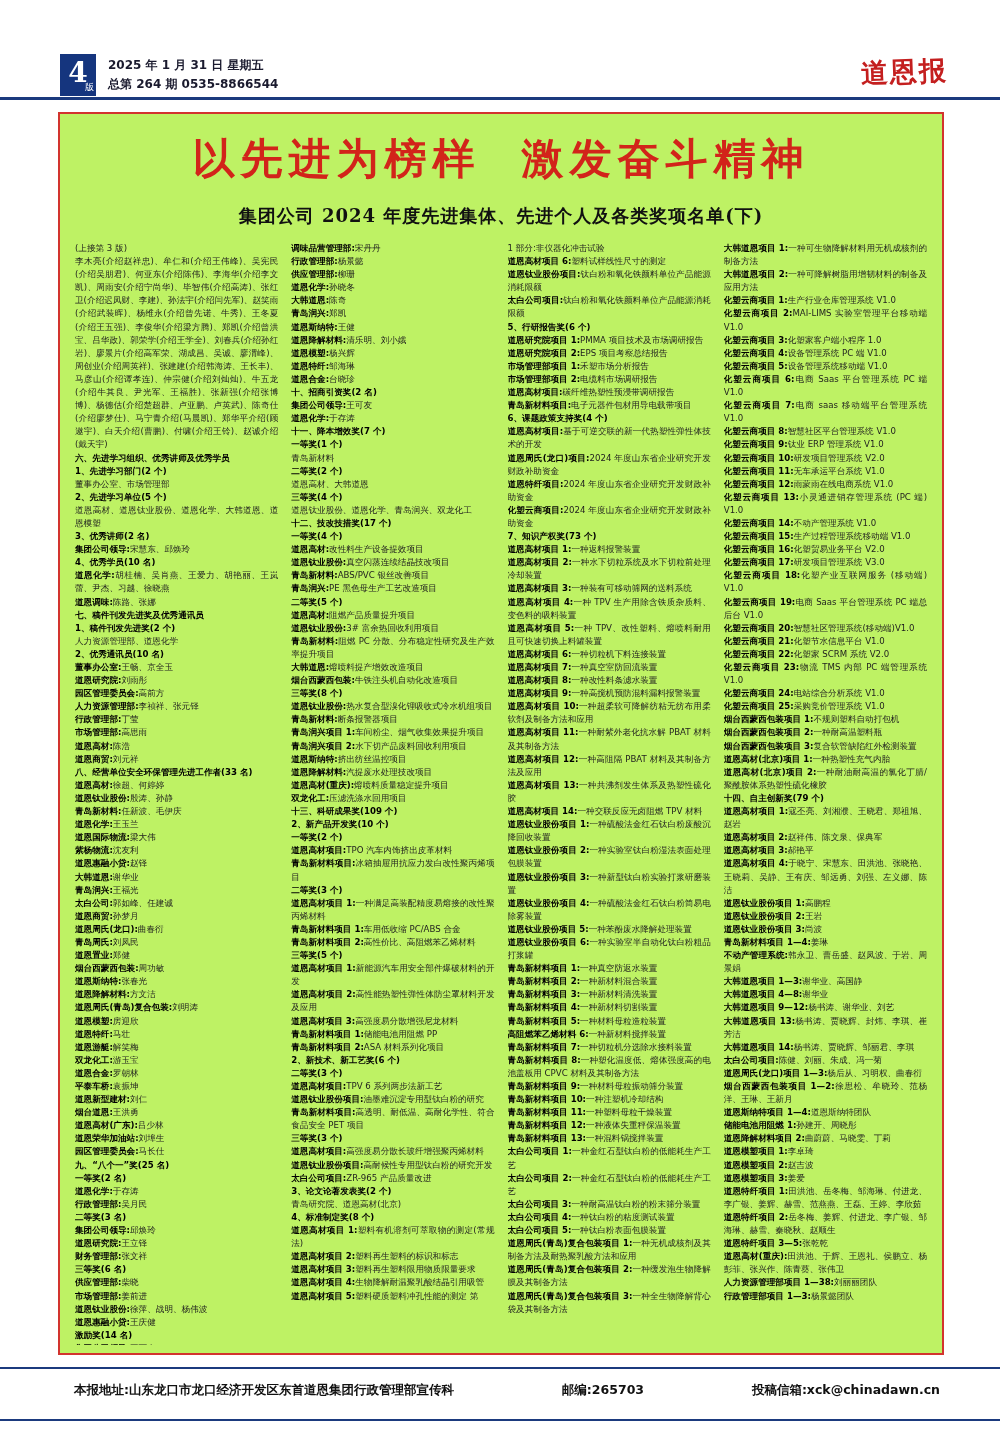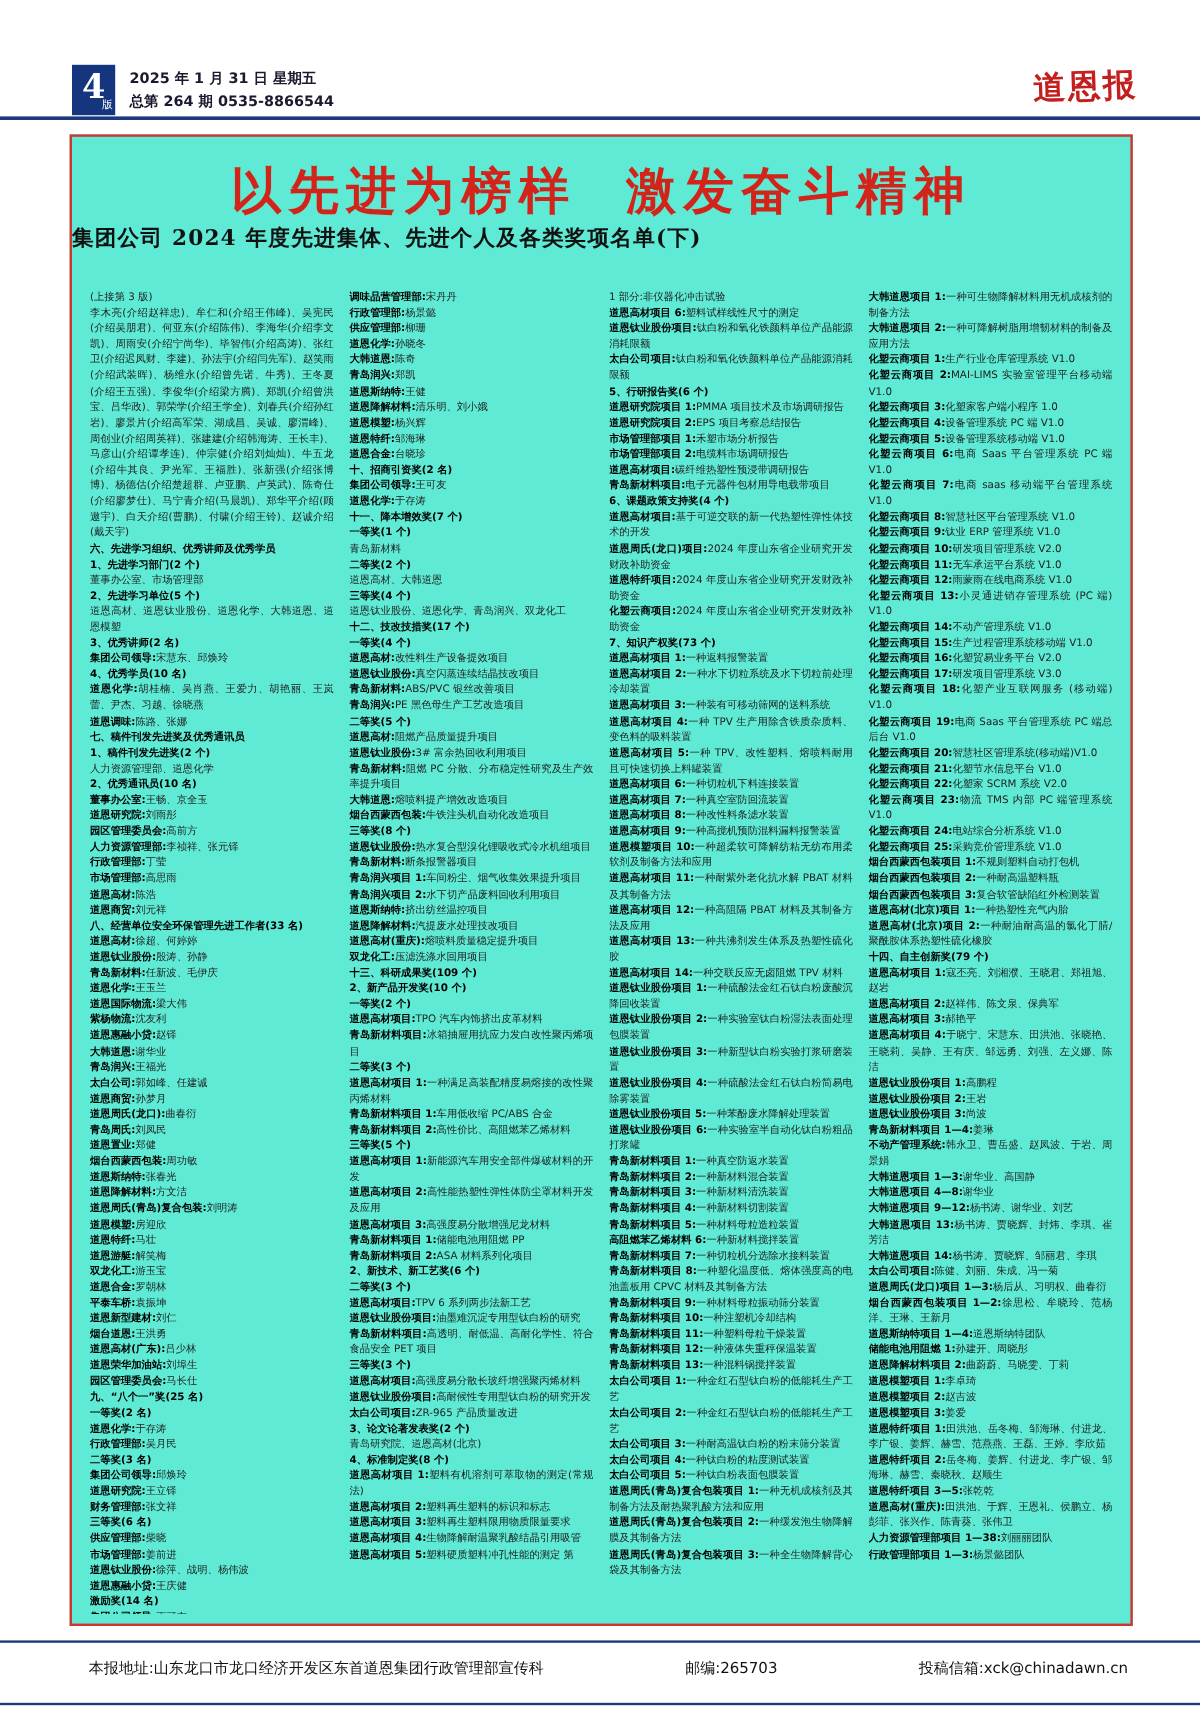--- a/index.html
+++ b/index.html
@@ -24,43 +24,43 @@
   }
   .masthead{
     position:absolute;right:0;top:0;font-size:27px;font-weight:bold;color:#c41f1f;
     transform:rotate(-2deg);letter-spacing:2px;
     font-family:"DejaVu Serif","Liberation Serif",serif;
   }
   .rule-top{position:absolute;top:97px;left:0;width:1000px;height:3px;background:#1b3a7e;}
   
   .redbox{
     position:absolute;top:112px;left:58px;width:886px;height:1243px;
-    border:2px solid #d2342e;background:#5eead4;box-sizing:border-box;
+    border:2px solid #d2342e;background:#bef264;box-sizing:border-box;
   }
   .main-title{
     margin-top:22px;text-align:center;color:#d2241a;font-size:42px;font-weight:bold;
     letter-spacing:6px;line-height:1.1;white-space:pre;
   }
   .sub-title{
-    margin-top:4px;color:#111;font-size:18px;font-weight:bold;
+    margin-top:22px;text-align:center;color:#111;font-size:18px;font-weight:bold;
     font-family:"DejaVu Serif","Liberation Serif",serif;letter-spacing:1px;
   }
   .cols{
     position:absolute;top:128px;left:15px;right:15px;bottom:8px;
     display:flex;gap:13px;
   }
   .col{flex:1 1 0;overflow:hidden;font-size:8.6px;line-height:13.1px;text-align:justify;color:#1d1d1d;}
   .col .ln{text-align:justify;}
   .col b{color:#000;}
   
   .rule-f1{position:absolute;top:1367px;left:0;width:1000px;height:2px;background:#1b3a7e;}
   .rule-f2{position:absolute;top:1419px;left:0;width:1000px;height:2px;background:#1b3a7e;}
   .footer{
     position:absolute;top:1382px;left:74px;right:60px;display:flex;
-    justify-content:space-between;font-size:12.5px;font-weight:normal;color:#111;white-space:nowrap;
+    justify-content:space-between;font-size:12.5px;font-weight:bold;color:#111;white-space:nowrap;
   }
 </style>
 </head>
 <body>
 
 <div class="header">
   <div class="badge">
     <span class="num">4</span>
     <span class="ban">版</span>
   </div>
@@ -243,21 +243,21 @@
         <div class="ln"><b>7、知识产权奖(73 个)</b></div>
         <div class="ln"><b>道恩高材项目 1:</b>一种返料报警装置</div>
         <div class="ln"><b>道恩高材项目 2:</b>一种水下切粒系统及水下切粒前处理冷却装置</div>
         <div class="ln"><b>道恩高材项目 3:</b>一种装有可移动筛网的送料系统</div>
         <div class="ln"><b>道恩高材项目 4:</b>一种 TPV 生产用除含铁质杂质料、变色料的吸料装置</div>
         <div class="ln"><b>道恩高材项目 5:</b>一种 TPV、改性塑料、熔喷料耐用且可快速切换上料罐装置</div>
         <div class="ln"><b>道恩高材项目 6:</b>一种切粒机下料连接装置</div>
         <div class="ln"><b>道恩高材项目 7:</b>一种真空室防回流装置</div>
         <div class="ln"><b>道恩高材项目 8:</b>一种改性料条滤水装置</div>
         <div class="ln"><b>道恩高材项目 9:</b>一种高搅机预防混料漏料报警装置</div>
-        <div class="ln"><b>道恩模塑项目 10:</b>一种超柔软可降解纺粘无纺布用柔软剂及制备方法和应用</div>
+        <div class="ln"><b>道恩高材项目 10:</b>一种超柔软可降解纺粘无纺布用柔软剂及制备方法和应用</div>
         <div class="ln"><b>道恩高材项目 11:</b>一种耐紫外老化抗水解 PBAT 材料及其制备方法</div>
         <div class="ln"><b>道恩高材项目 12:</b>一种高阻隔 PBAT 材料及其制备方法及应用</div>
         <div class="ln"><b>道恩高材项目 13:</b>一种共沸剂发生体系及热塑性硫化胶</div>
         <div class="ln"><b>道恩高材项目 14:</b>一种交联反应无卤阻燃 TPV 材料</div>
         <div class="ln"><b>道恩钛业股份项目 1:</b>一种硫酸法金红石钛白粉废酸沉降回收装置</div>
         <div class="ln"><b>道恩钛业股份项目 2:</b>一种实验室钛白粉湿法表面处理包膜装置</div>
         <div class="ln"><b>道恩钛业股份项目 3:</b>一种新型钛白粉实验打浆研磨装置</div>
         <div class="ln"><b>道恩钛业股份项目 4:</b>一种硫酸法金红石钛白粉简易电除雾装置</div>
         <div class="ln"><b>道恩钛业股份项目 5:</b>一种苯酚废水降解处理装置</div>
         <div class="ln"><b>道恩钛业股份项目 6:</b>一种实验室半自动化钛白粉粗品打浆罐</div>

